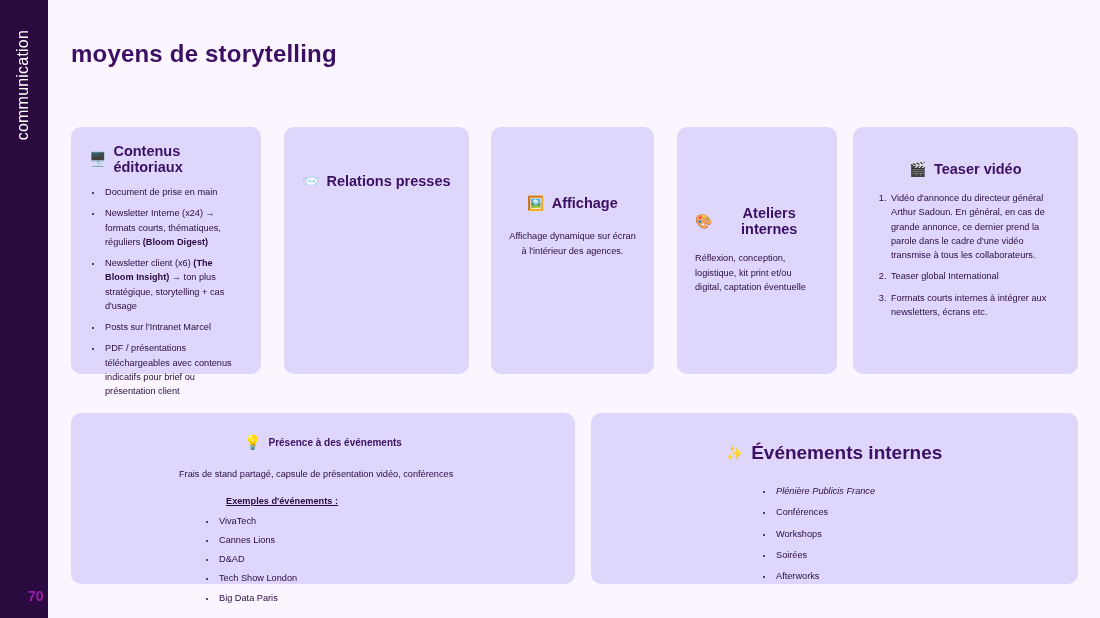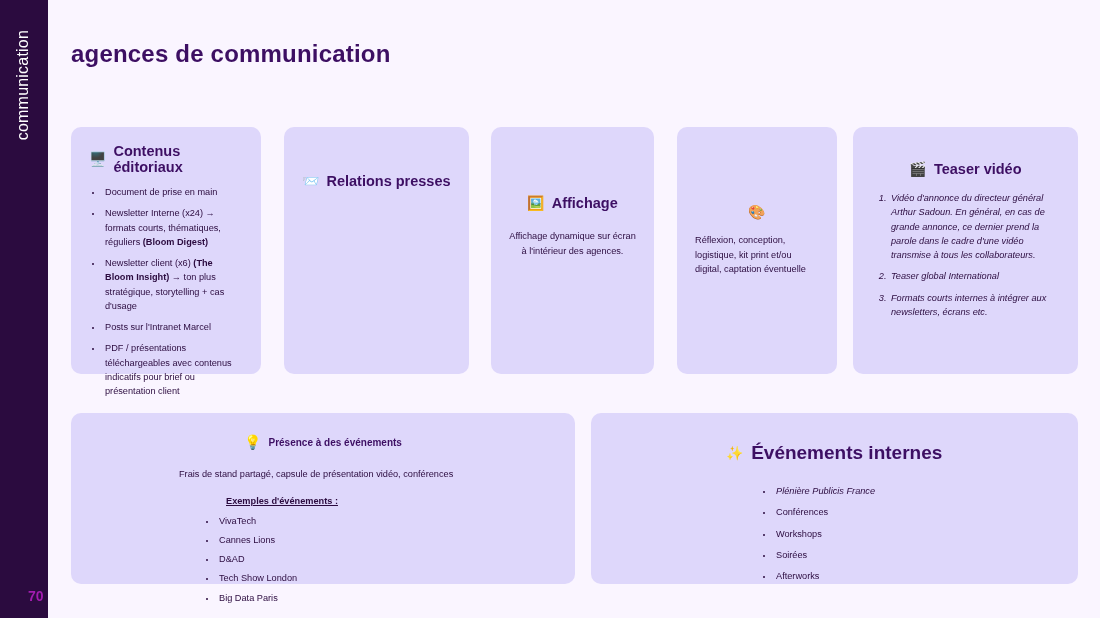--- a/index.html
+++ b/index.html
@@ -115,21 +115,21 @@
 <body>
 
 <div class="slide">
 
   <div class="sidebar"></div>
   <div class="sidebar-wrap">
     <span class="vtext">communication</span>
   </div>
   <div class="page-number">70</div>
 
-  <h1 class="title">agences de communication</h1>
+  <h1 class="title">moyens de storytelling</h1>
 
   <div class="card" id="card-editorial">
     <div class="card-head">
       <span class="card-emoji">🖥️</span>
       <span>Contenus éditoriaux</span>
     </div>
     <ul class="bullets">
       <li>Document de prise en main</li>
       <li>Newsletter Interne (x24) → formats courts, thématiques, réguliers <b>(Bloom Digest)</b></li>
       <li>Newsletter client (x6) <b>(The Bloom Insight)</b> → ton plus stratégique, storytelling + cas d'usage</li>
@@ -149,30 +149,31 @@
     <div class="card-head center vcenter-block">
       <span class="card-emoji">🖼️</span>
       <span>Affichage</span>
     </div>
     <div class="para center" style="margin-top:18px;">Affichage dynamique sur écran à l'intérieur des agences.</div>
   </div>
 
   <div class="card" id="card-ateliers">
     <div class="card-head center vcenter-block2" style="margin-top:62px;">
       <span class="card-emoji">🎨</span>
+      <span>Ateliers internes</span>
     </div>
     <div class="para" style="margin-top:14px;">Réflexion, conception, logistique, kit print et/ou digital, captation éventuelle</div>
   </div>
 
   <div class="card" id="card-teaser">
     <div class="card-head center teaser-inner">
       <span class="card-emoji">🎬</span>
       <span>Teaser vidéo</span>
     </div>
-    <ol class="bullets" style="margin-top:14px; margin-left:18px;font-style:italic;">
+    <ol class="bullets" style="margin-top:14px; margin-left:18px;">
       <li>Vidéo d'annonce du directeur général Arthur Sadoun. En général, en cas de grande annonce, ce dernier prend la parole dans le cadre d'une vidéo transmise à tous les collaborateurs.</li>
       <li>Teaser global International</li>
       <li>Formats courts internes à intégrer aux newsletters, écrans etc.</li>
     </ol>
   </div>
 
   <div class="card" id="card-events">
     <div class="card-head center" style="margin-top:6px;">
       <span class="card-emoji">💡</span>
       <span style="font-size:10px;">Présence à des événements</span>

